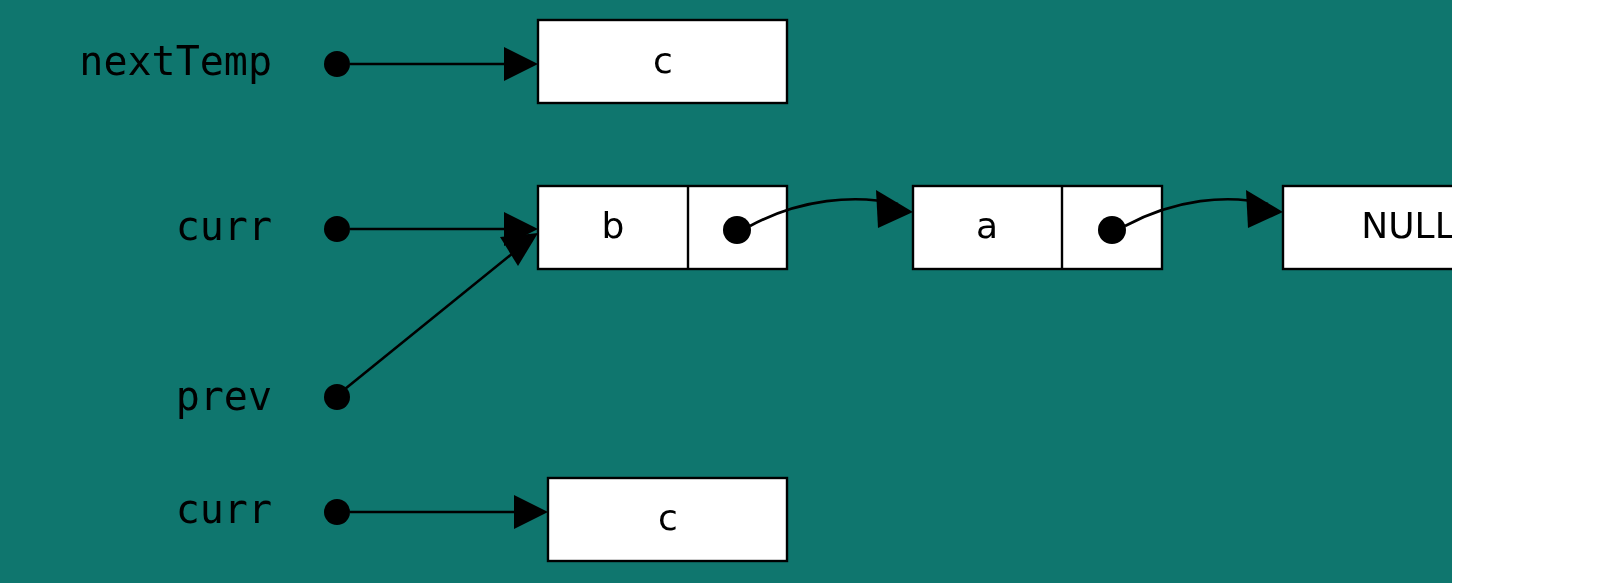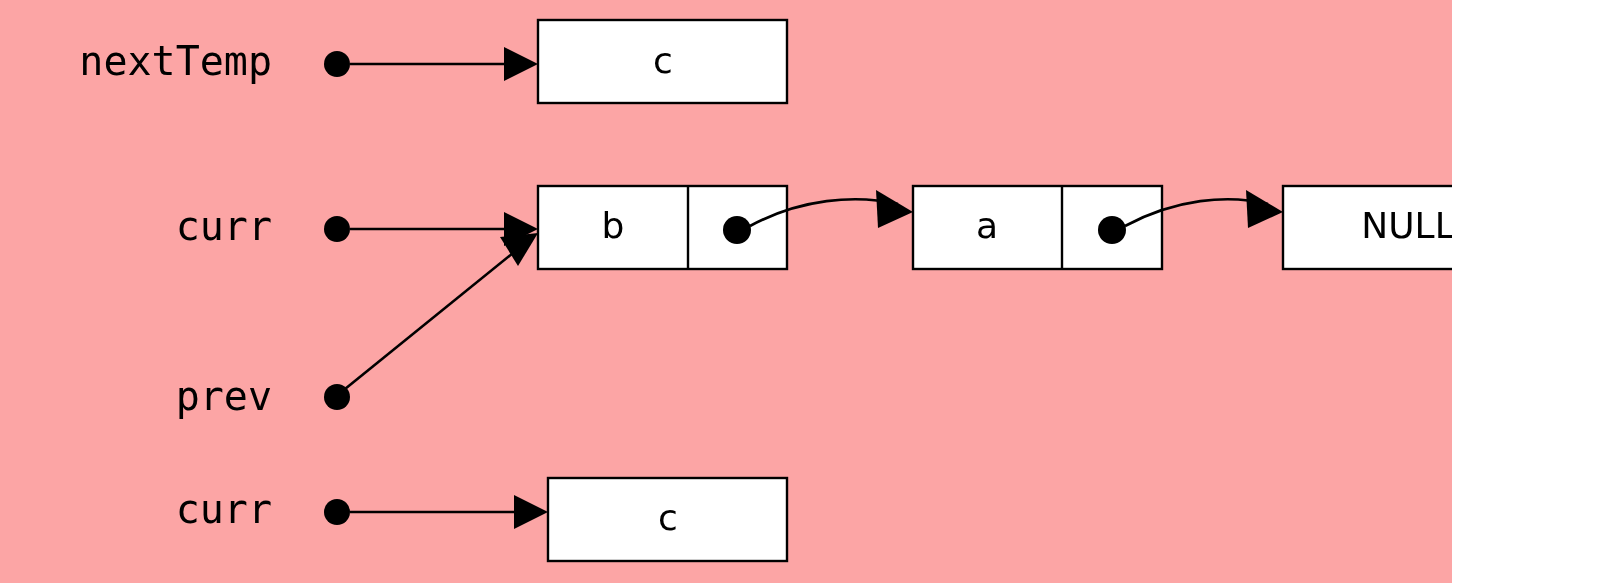--- a/index.html
+++ b/index.html
@@ -4,21 +4,21 @@
 <style>
   html, body {
     margin: 0;
     padding: 0;
     background: #ffffff;
   }
   #diagram-root {
     position: relative;
     width: 1452px;
     height: 583px;
-    background: #fca5a5;
+    background: #0f766e;
     overflow: hidden;
     font-family: "DejaVu Sans Mono", "Liberation Mono", monospace;
   }
   #diagram-svg {
     position: absolute;
     left: 0;
     top: 0;
     width: 1603px;
     height: 583px;
     display: block;

